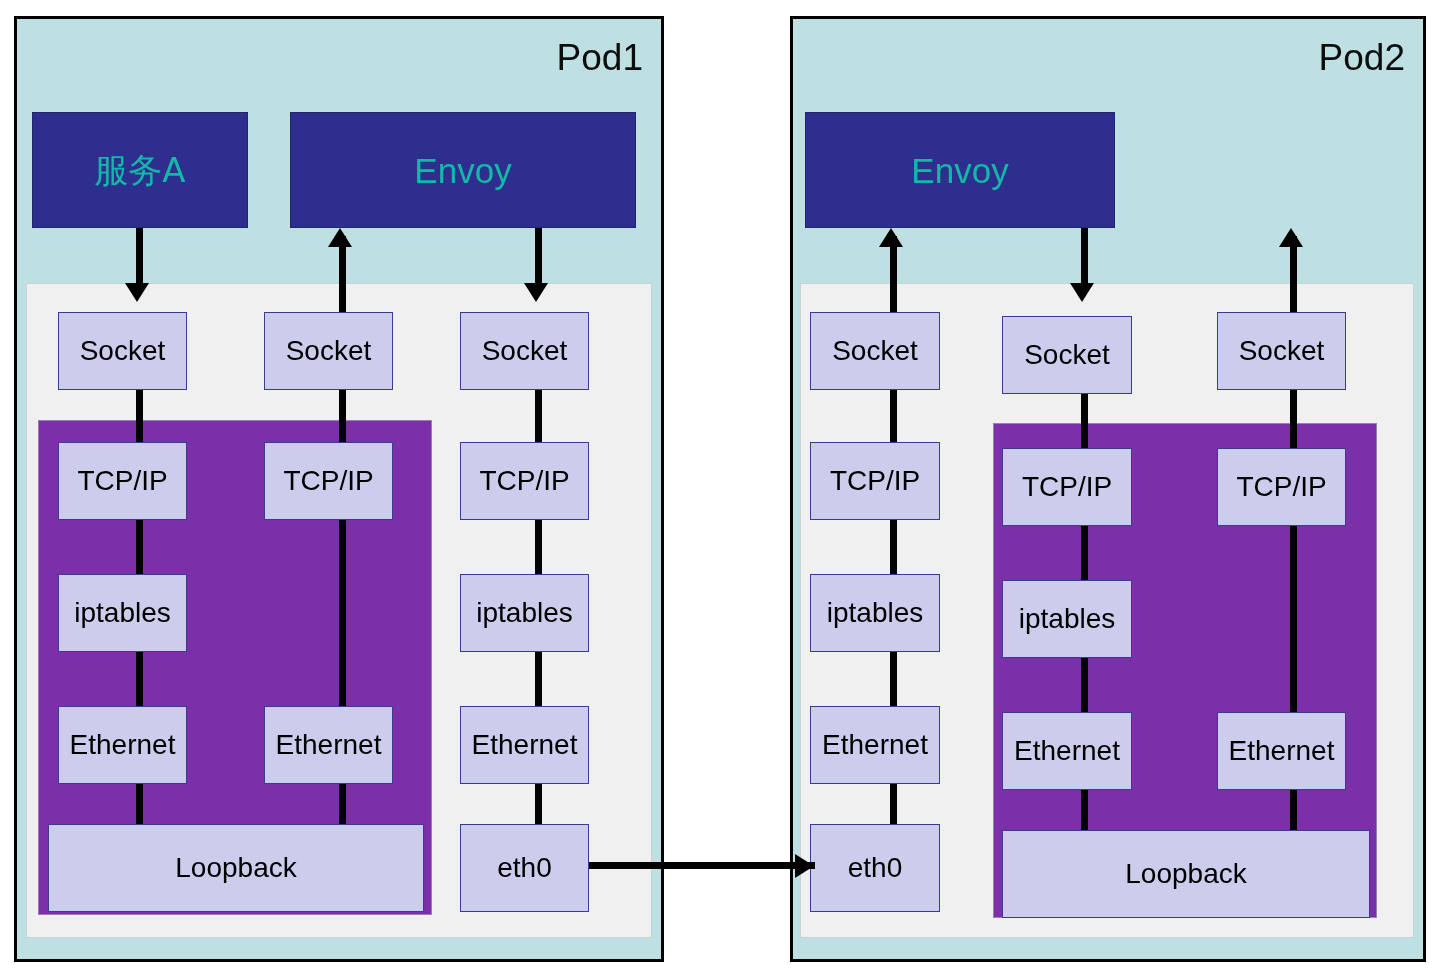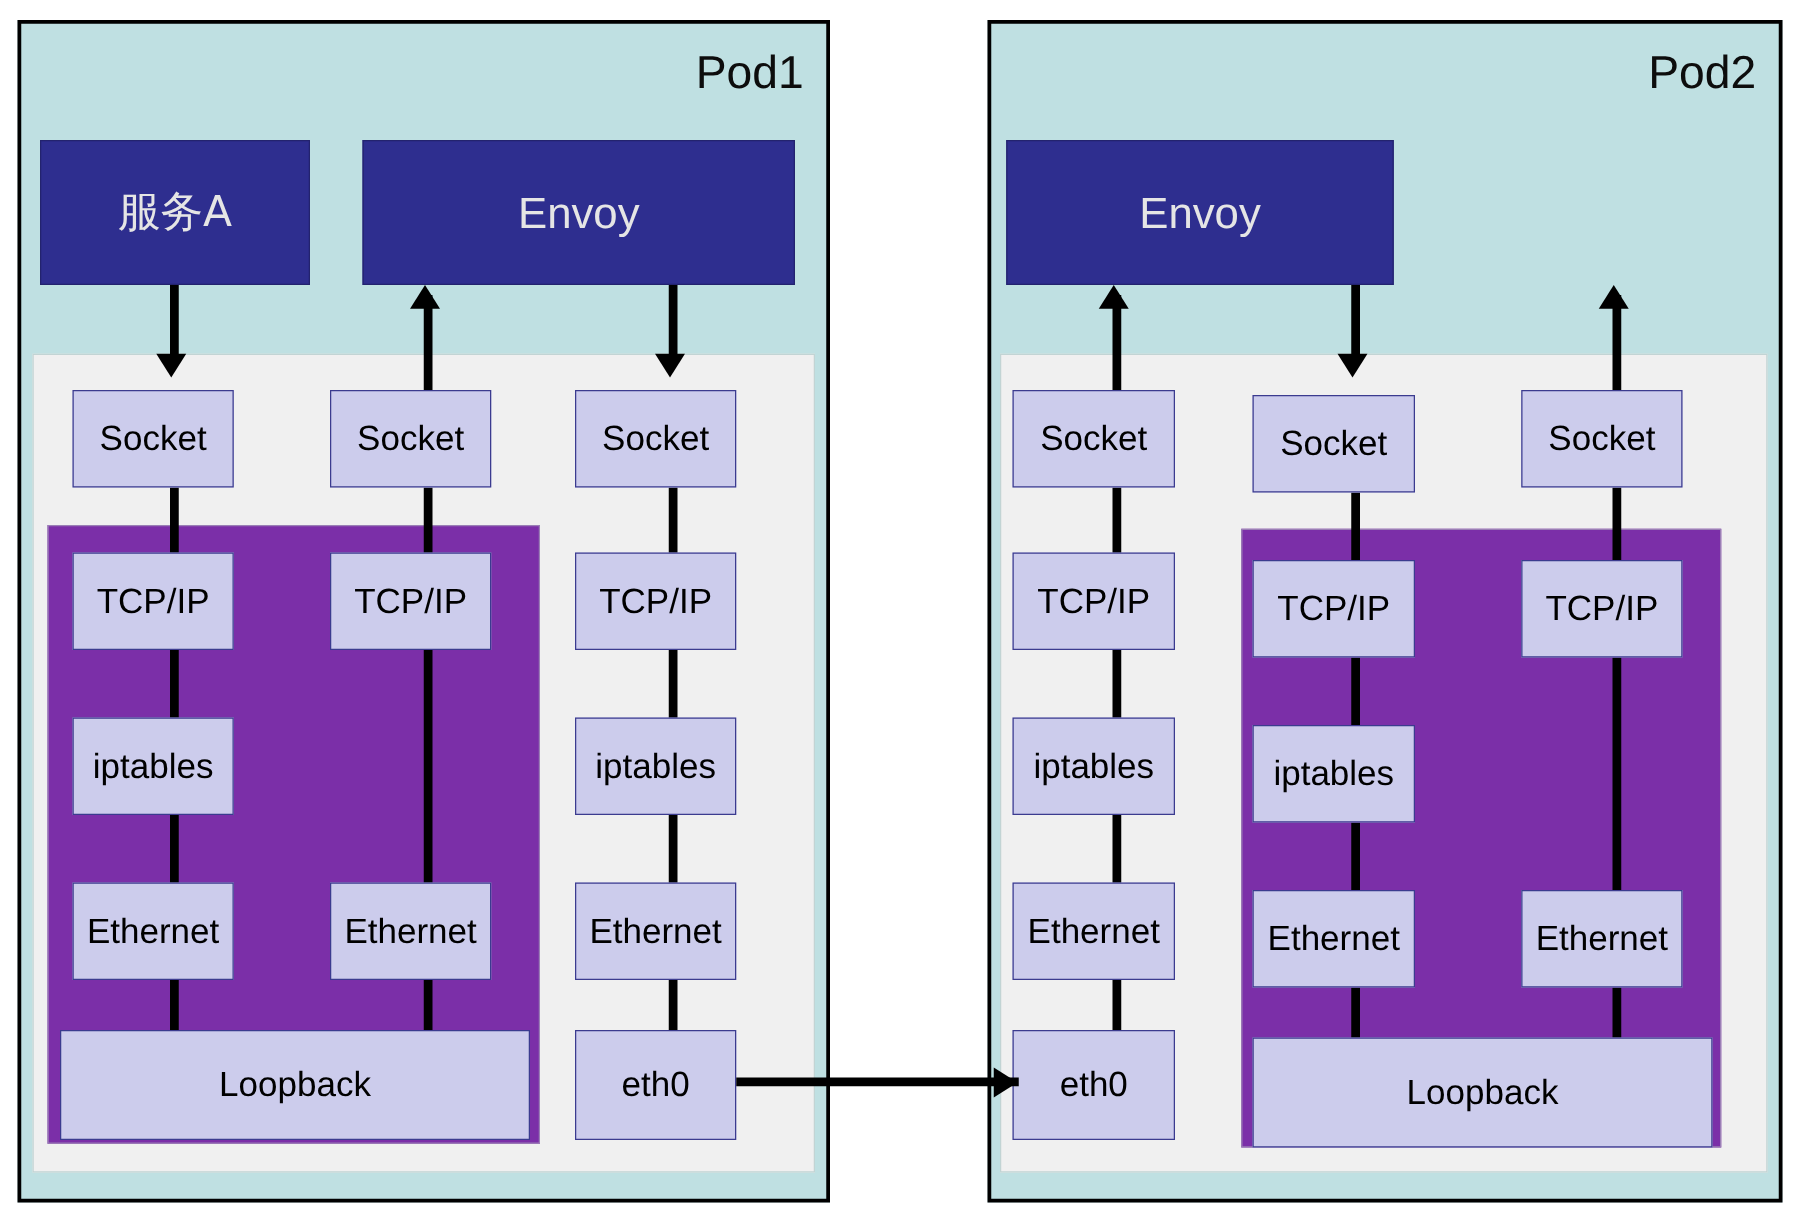--- a/index.html
+++ b/index.html
@@ -50,21 +50,21 @@
     border: 1px solid #9a7fb5;
     box-sizing: border-box;
   }
 
   
   .app-box {
     position: absolute;
     background: #2e2e8f;
     border: 1px solid #23236e;
     box-sizing: border-box;
-    color: #e5e5e5;
+    color: #14b8a6;
     display: flex;
     align-items: center;
     justify-content: center;
     font-size: 35px;
     line-height: 1;
   }
   .app-box.cjk { font-family: "DejaVu Sans", sans-serif; font-size: 34px; }
 
   
   .stack-box {

